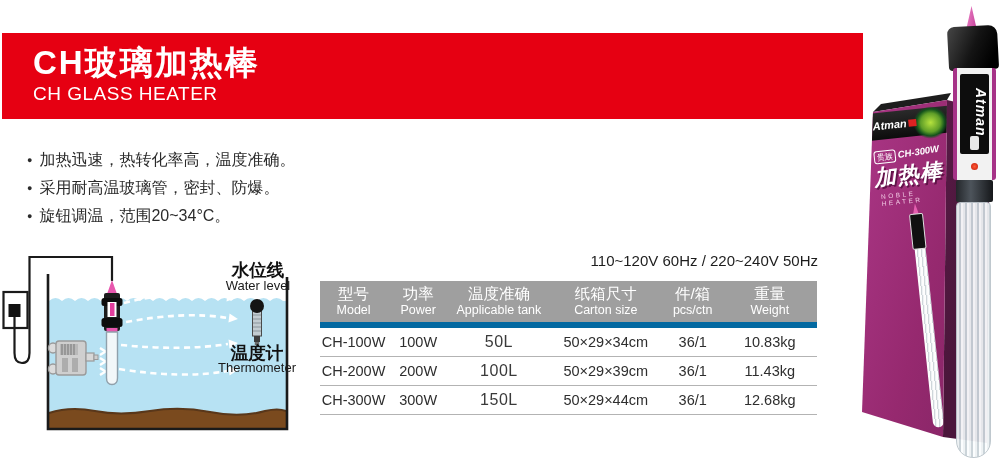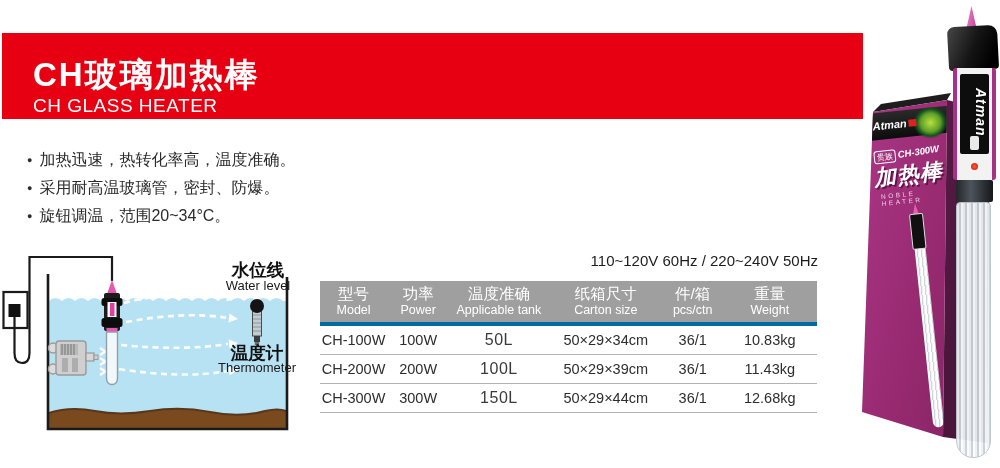--- a/index.html
+++ b/index.html
@@ -1,42 +1,42 @@
 <!DOCTYPE html>
 <html><head>
 <meta charset="utf-8">
 <style>
   html,body{margin:0;padding:0;background:#fff;}
   .stage{position:relative;width:1000px;height:468px;background:#fff;overflow:hidden;
          font-family:"Liberation Sans","DejaVu Sans",sans-serif;}
 
   
   .banner{position:absolute;left:2px;top:33px;width:861px;height:86px;background:#e60012;
-          color:#fff;box-sizing:border-box;padding:24px 0 0 31px;}
+          color:#fff;box-sizing:border-box;padding:12px 0 0 31px;}
   .banner-zh{font-size:33px;font-weight:bold;letter-spacing:2px;line-height:36px;}
   .banner-en{font-size:19px;letter-spacing:.5px;margin-top:2px;}
 
   
   .features{position:absolute;list-style:none;margin:0;padding:0;}
   .features li::before{content:"●";font-size:9px;vertical-align:2px;margin-right:7px;}
   .features-zh{left:27px;top:146px;font-size:16px;color:#2b2b2b;}
   .features-zh li{line-height:27px;}
   .features-en{left:322px;top:152px;font-size:14px;color:#333;}
   .features-en li{line-height:20px;}
   .features-en li::before{font-size:8px;margin-right:5px;}
 
   
   .voltage{position:absolute;left:500px;top:252px;width:318px;text-align:right;
            font-size:15px;color:#1d1d1d;}
 
   
   table.spec{position:absolute;left:320px;top:281px;width:497px;border-collapse:collapse;
              text-align:center;table-layout:fixed;}
   table.spec thead th{background:#9f9f9f;color:#fff;font-weight:normal;padding:4px 0 5px;}
-  table.spec thead tr{border-bottom:4px solid #0369a1;}
+  table.spec thead tr{border-bottom:6px solid #0369a1;}
   table.spec th .zh{display:block;font-size:15.5px;line-height:18px;}
   table.spec th .en{display:block;font-size:12.5px;line-height:14px;}
   table.spec tbody td{font-size:14.5px;color:#2e2e2e;height:26px;border-bottom:1px solid #b3b3b3;}
   table.spec tbody tr:first-child td{border-top:1px solid #c9c9c9;}
   table.spec td.col-tank{font-size:16px;letter-spacing:.5px;color:#3a3a3a;}
   .w-model{width:13.5%}.w-power{width:12.5%}.w-tank{width:20%}.w-carton{width:23%}.w-pcs{width:12%}.w-weight{width:19%}
 
   
   .diagram{position:absolute;left:0;top:245px;}
   .diagram text{font-family:"Liberation Sans","DejaVu Sans",sans-serif;}

